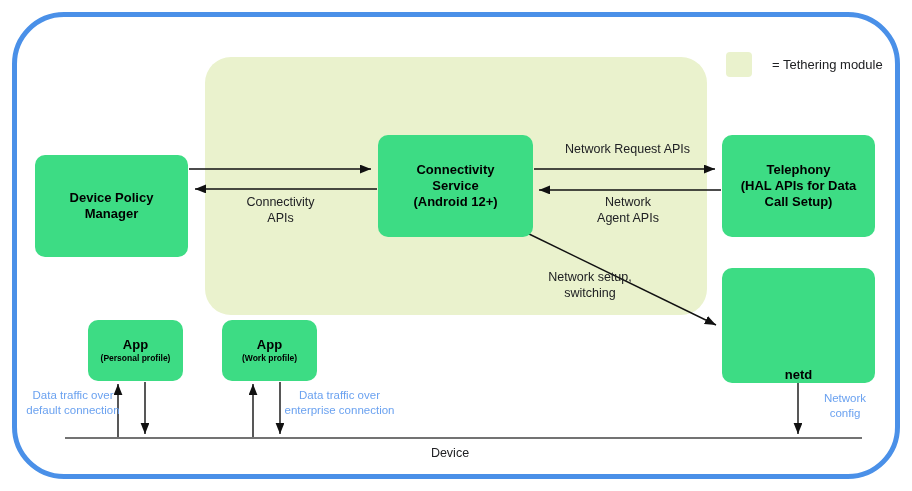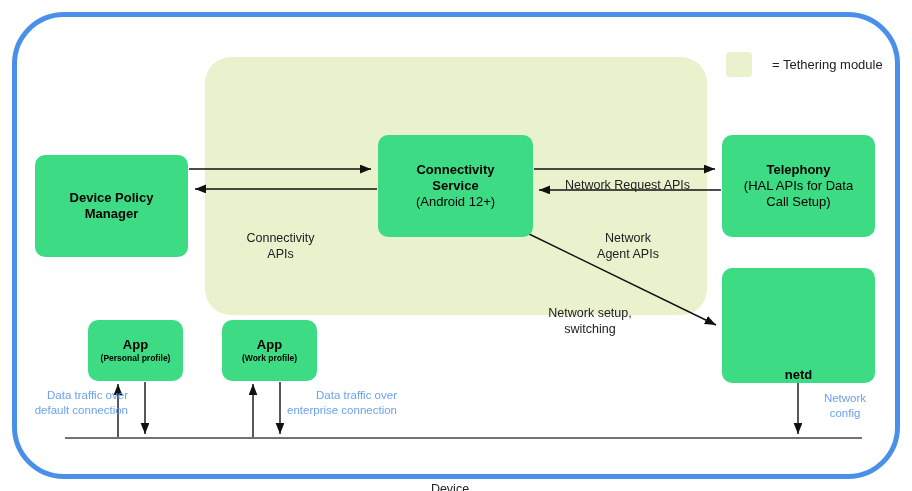--- a/index.html
+++ b/index.html
@@ -16,36 +16,36 @@
     background:#eaf2cd;border-radius:26px;
   }
 
   .node{
     position:absolute;box-sizing:border-box;
     background:#3ddc84;border-radius:10px;
     display:flex;flex-direction:column;align-items:center;justify-content:center;
     text-align:center;color:#000000;line-height:1.22;
   }
   .node .title{font-weight:bold;font-size:13px;}
-  .node .sub{font-weight:normal;font-size:13px;}
+  .node .sub{font-weight:bold;font-size:13px;}
   .node .sub-small{font-weight:bold;font-size:8.5px;}
 
   #node-dpm{left:35px;top:135px;width:153px;height:102px;margin-top:20px;}
   #node-cs{left:378px;top:135px;width:155px;height:102px;}
   #node-telephony{left:722px;top:135px;width:153px;height:102px;}
   #node-netd{left:722px;top:268px;width:153px;height:115px;justify-content:flex-end;}
   #node-app-personal{left:88px;top:320px;width:95px;height:61px;}
   #node-app-work{left:222px;top:320px;width:95px;height:61px;}
 
   .legend{position:absolute;left:726px;top:52px;display:flex;align-items:center;gap:20px;}
   .legend-swatch{width:26px;height:25px;background:#eaf2cd;border-radius:4px;}
   .legend-text{font-size:13px;color:#202124;white-space:nowrap;}
 
-  .lbl{position:absolute;font-size:12.5px;color:#202124;text-align:center;line-height:1.3;white-space:pre-line;margin-top:36px;}
-  .lbl-blue{position:absolute;font-size:11.5px;color:#6ba2f0;text-align:right;line-height:1.3;white-space:pre-line;}
+  .lbl{position:absolute;font-size:12.5px;color:#202124;text-align:center;line-height:1.3;white-space:pre-line;}
+  .lbl-blue{position:absolute;font-size:11.5px;color:#6ba2f0;text-align:center;line-height:1.3;white-space:pre-line;}
 
   #lbl-connectivity{left:198px;top:194px;width:165px;}
   #lbl-netreq{left:540px;top:141px;width:175px;}
   #lbl-netagent{left:548px;top:194px;width:160px;}
   #lbl-netsetup{left:500px;top:269px;width:180px;}
   #lbl-kernel{left:400px;top:445px;width:100px;}
   #lbl-default{left:18px;top:388px;width:110px;}
   #lbl-enterprise{left:282px;top:388px;width:115px;}
   #lbl-netconfig{left:805px;top:391px;width:80px;text-align:center;}
 

